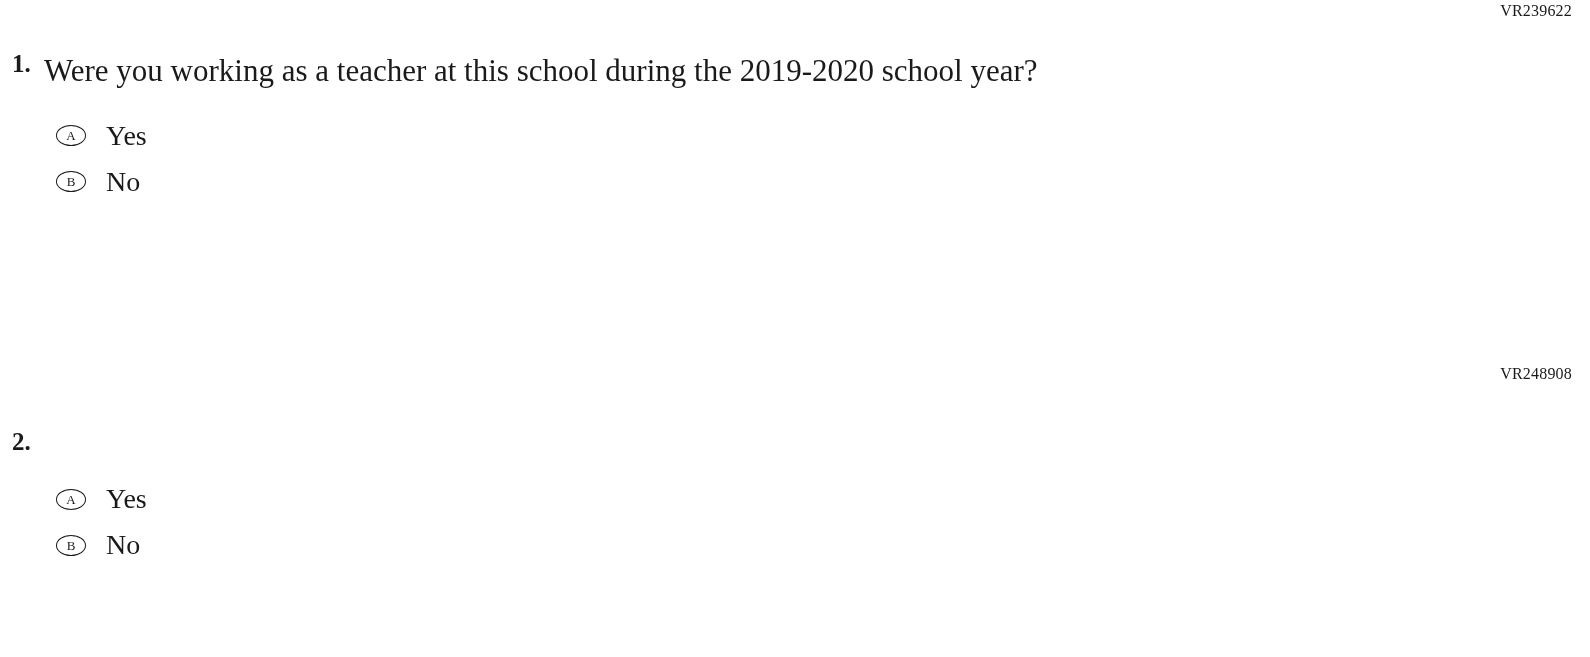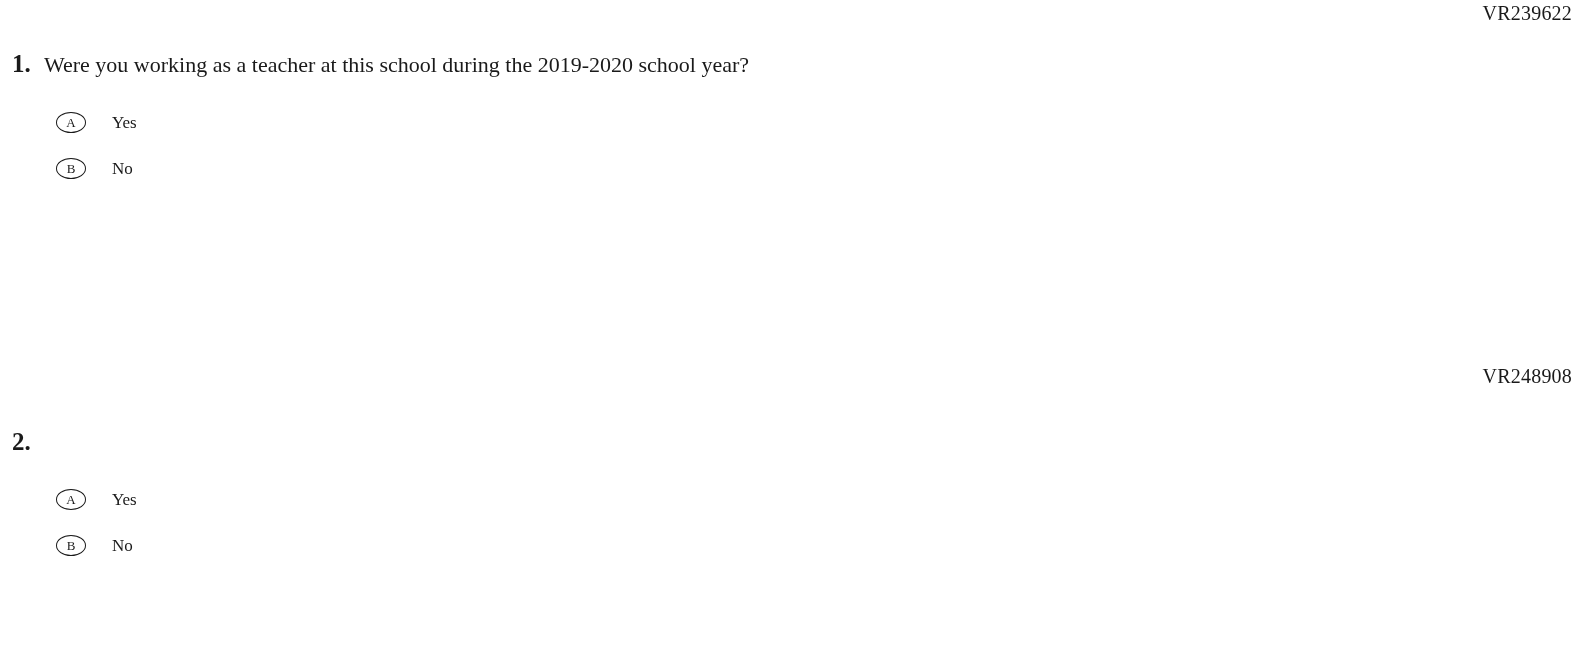--- a/index.html
+++ b/index.html
@@ -17,21 +17,21 @@
   }
   .page {
     position: relative;
     width: 1590px;
     height: 657px;
   }
   .vr-code {
     position: absolute;
     right: 18px;
     font-family: "Liberation Serif", serif;
-    font-size: 20px;
+    font-size: 16px;
     letter-spacing: 0.2px;
     color: #1a1a1a;
     white-space: nowrap;
   }
   .vr-code-1 { top: 2px; }
   .vr-code-2 { top: 365px; }
 
   .question-block {
     position: absolute;
     left: 0;
@@ -48,21 +48,21 @@
     width: 44px;
     flex: 0 0 44px;
     text-align: left;
     padding-left: 12px;
     box-sizing: border-box;
     font-weight: bold;
     font-size: 25px;
     line-height: 1.28;
   }
   .q-text {
-    font-size: 22px;
+    font-size: 31px;
     line-height: 1.5;
     max-width: 1180px;
   }
   .options {
     margin-top: 18px;
     padding-left: 56px;
   }
   .option {
     display: flex;
     align-items: center;
@@ -77,22 +77,22 @@
     align-items: center;
     justify-content: center;
     font-size: 13px;
     font-family: "Liberation Serif", serif;
     line-height: 1;
     color: #1a1a1a;
     flex: 0 0 auto;
     box-sizing: border-box;
   }
   .option-label {
-    margin-left: 26px;
-    font-size: 17px;
+    margin-left: 20px;
+    font-size: 28px;
     line-height: 1;
   }
 </style>
 </head>
 <body>
 
 <div class="page">
 
   <div class="vr-code vr-code-1">VR239622</div>
 

